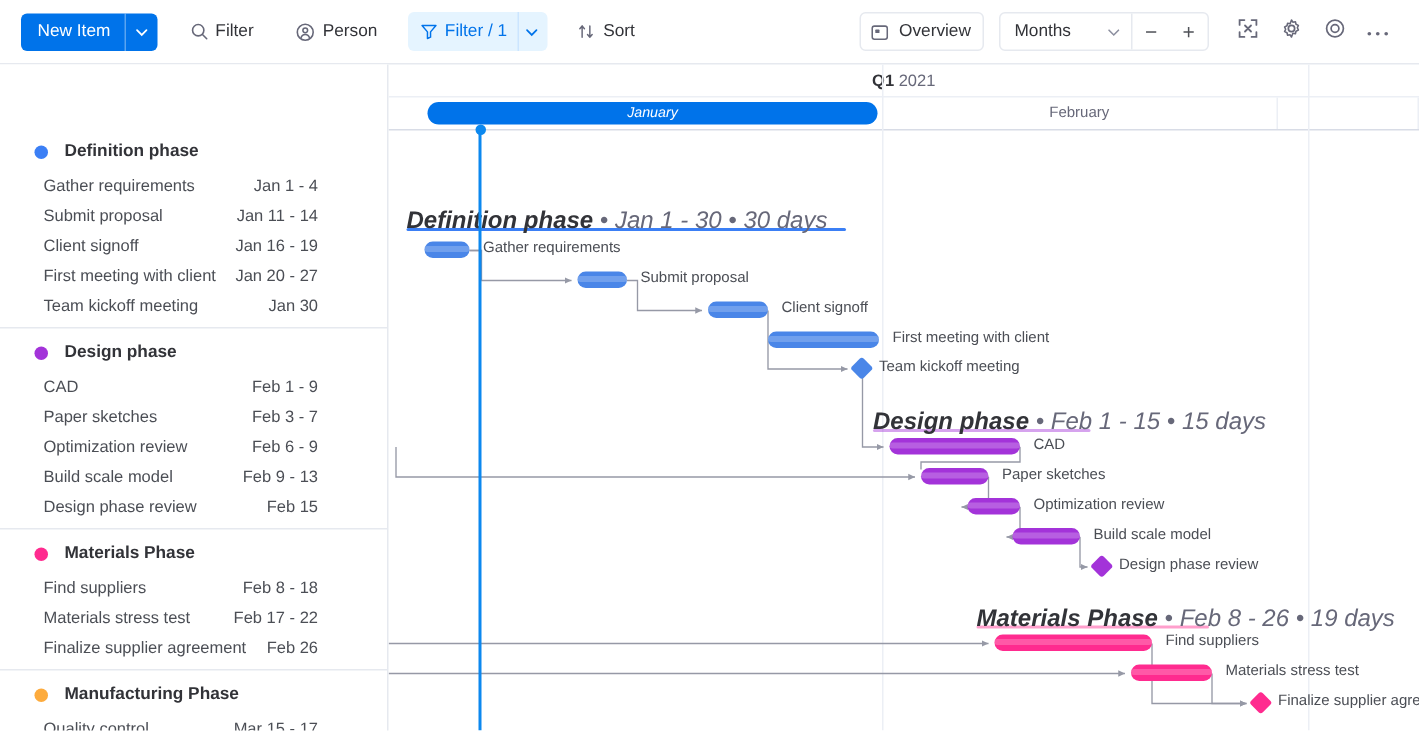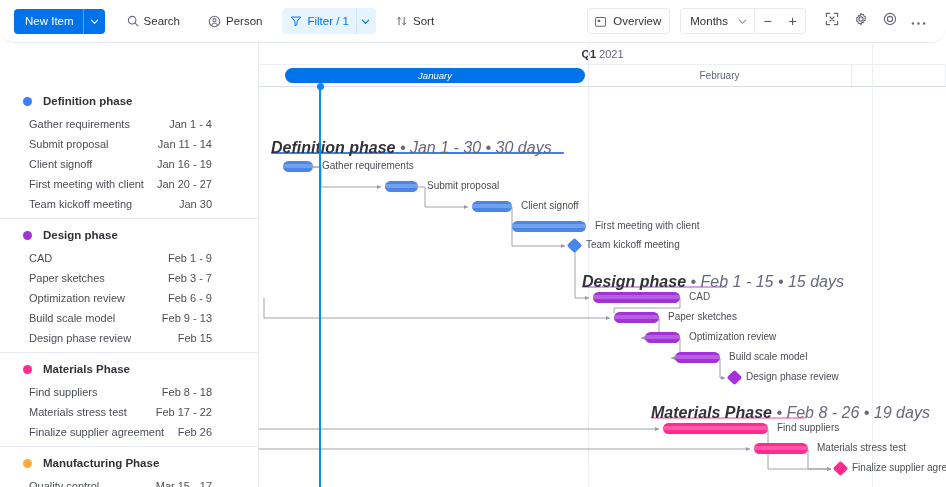--- a/index.html
+++ b/index.html
@@ -12,21 +12,20 @@
   }
 
   
   .toolbar {
     position: absolute; left: 0; top: 0;
     width: 946px; height: 43px;
     display: flex; align-items: center;
     padding: 0 14px;
     background: #ffffff;
     border-bottom: 1px solid #e6e9ef;
-    border-radius: 15px;
   }
   .tb-left { display: flex; align-items: center; gap: 4px; }
   .tb-right { display: flex; align-items: center; gap: 2px; margin-left: auto; }
 
   .new-item {
     display: flex; align-items: center;
     height: 25px;
     background: #0073ea;
     color: #fff;
     border-radius: 4px;
@@ -73,21 +72,21 @@
   }
   .zoom-group {
     display: flex; align-items: center;
     height: 26px;
     border: 1px solid #e6e9ef;
     border-radius: 4px;
     font-size: 11.5px;
     margin-right: 10px;
   }
   .zoom-sel {
-    display: flex; align-items: center; gap: 10px;
+    display: flex; align-items: center; gap: 24px;
     padding: 0 7px 0 9px; height: 100%;
     border-right: 1px solid #e6e9ef;
     cursor: pointer;
   }
   .zoom-btn {
     width: 25px; height: 100%;
     display: flex; align-items: center; justify-content: center;
     color: #505258; cursor: pointer; font-size: 14px;
   }
   .icon-btn {
@@ -219,21 +218,21 @@
       </span>
     </div>
 
     <div class="tb-btn" style="margin-left:10px">
       <span class="ico">
         <svg width="12" height="12" viewBox="0 0 14 14">
             <circle cx="6" cy="6" r="4.4" stroke="#676879" stroke-width="1.25" fill="none"></circle>
             <line x1="9.3" y1="9.3" x2="12.6" y2="12.6" stroke="#676879" stroke-width="1.25" stroke-linecap="round"></line>
           </svg>
       </span>
-      <span>Search</span>
+      <span>Filter</span>
     </div>
 
     <div class="tb-btn" style="margin-left:8px">
       <span class="ico">
         <svg width="13" height="13" viewBox="0 0 14 14">
             <circle cx="7" cy="7" r="5.7" stroke="#676879" stroke-width="1.15" fill="none"></circle>
             <circle cx="7" cy="5.6" r="1.7" stroke="#676879" stroke-width="1.1" fill="none"></circle>
             <path d="M3.9 11.1c.5-1.7 1.7-2.5 3.1-2.5s2.6.8 3.1 2.5" stroke="#676879" stroke-width="1.1" fill="none"></path>
           </svg>
       </span>

